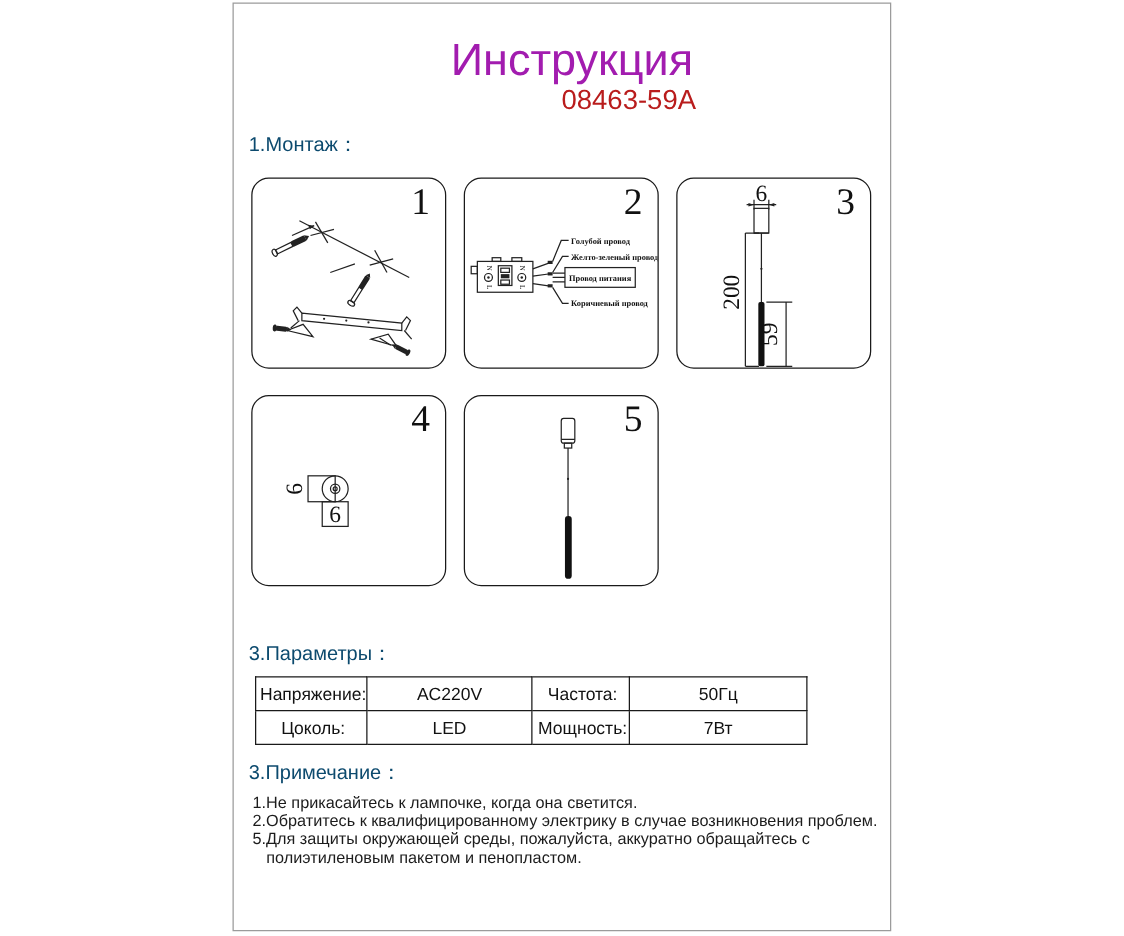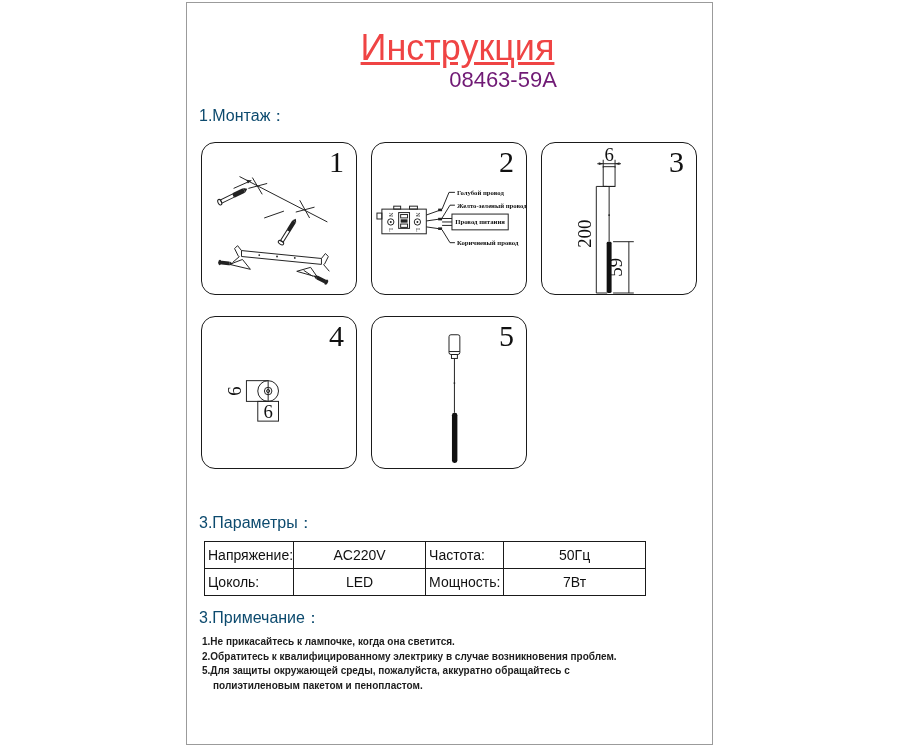--- a/index.html
+++ b/index.html
@@ -1,40 +1,40 @@
 <!DOCTYPE html>
 <html><head>
 <meta charset="utf-8">
 <style>
   html,body{margin:0;padding:0;background:#fff;}
   .canvas{position:relative;width:899px;height:749px;background:#ffffff;overflow:hidden;
           font-family:"Liberation Sans",sans-serif;color:#1c1c1c;}
   .page{position:absolute;left:186px;top:2px;width:527px;height:743px;
         border:1px solid #9b9b9b;background:#fff;box-sizing:border-box;}
   .title{position:absolute;left:0;top:25px;width:100%;text-align:center;
-         transform:translateX(8px);font-size:36px;line-height:1.1;color:#ef4444;text-decoration:underline;}
+         transform:translateX(8px);font-size:36px;line-height:1.1;color:#a21caf;}
   .model{position:absolute;left:316px;top:64px;transform:translateX(-50%);
-         font-size:22px;color:#701a75;}
+         font-size:22px;color:#b91c1c;}
   .section-h{position:absolute;font-size:16px;color:#0c4a6e;}
   .h-montage{left:12px;top:103px;}
   .h-params{left:12px;top:510px;}
   .h-notes{left:12px;top:605px;}
   .figure{position:absolute;width:156px;height:153px;border:1.5px solid #1a1a1a;
           border-radius:14px;box-sizing:border-box;background:#fff;}
   .f1{left:14px;top:139px;} .f2{left:184px;top:139px;} .f3{left:354px;top:139px;}
   .f4{left:14px;top:313px;} .f5{left:184px;top:313px;}
   .fig-num{position:absolute;top:2px;right:12px;font-family:"Liberation Serif",serif;
            font-size:30px;color:#111;line-height:1.1;}
   .figure svg{position:absolute;left:0;top:0;width:100%;height:100%;}
   .params{position:absolute;left:17px;top:538px;border-collapse:collapse;table-layout:fixed;}
   .params td{border:1px solid #1a1a1a;height:27px;font-size:14px;padding:0;
              box-sizing:border-box;color:#111;}
-  .params td.lbl{text-align:left;padding-left:3px;}
+  .params td.lbl{text-align:center;padding-left:3px;}
   .params td.val{text-align:center;}
-  .notes{position:absolute;left:15px;top:632px;font-size:10px;line-height:14.6px;color:#1c1c1c;font-weight:bold;}
+  .notes{position:absolute;left:15px;top:632px;font-size:13px;line-height:14.6px;color:#1c1c1c;}
   .note-cont{padding-left:11px;}
   svg line, svg path, svg rect.o, svg circle.o, svg ellipse.o, svg polyline, svg polygon.o
     {stroke:#222;stroke-width:1;fill:none;}
   svg .fill{fill:#222;stroke:none;}
   svg text{fill:#111;}
   .dim{font-family:"Liberation Serif",serif;font-size:19px;}
   .wirelbl{font-family:"Liberation Serif",serif;font-size:6.8px;font-weight:bold;}
   .termlbl{font-family:"Liberation Serif",serif;font-size:6px;}
 </style>
 </head>

